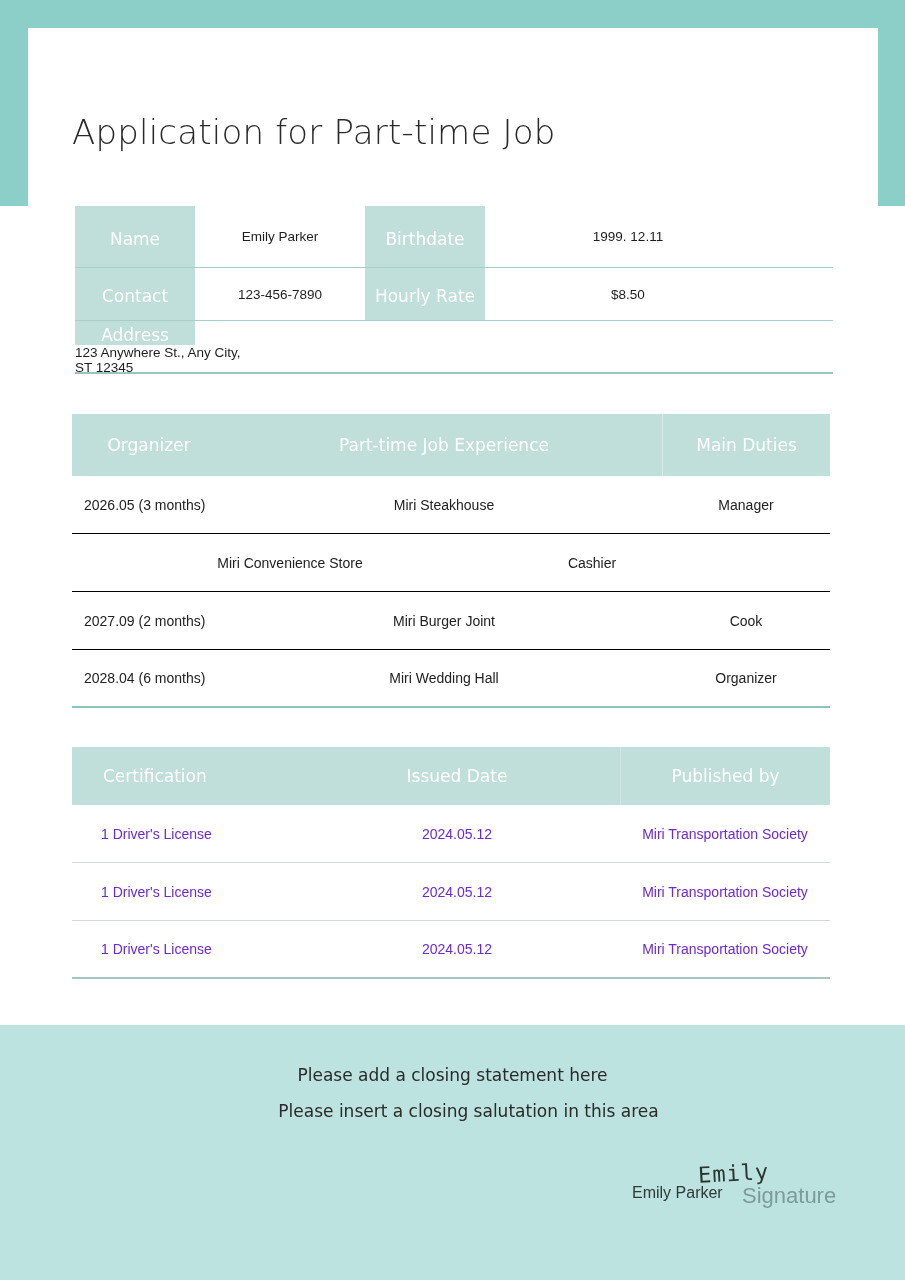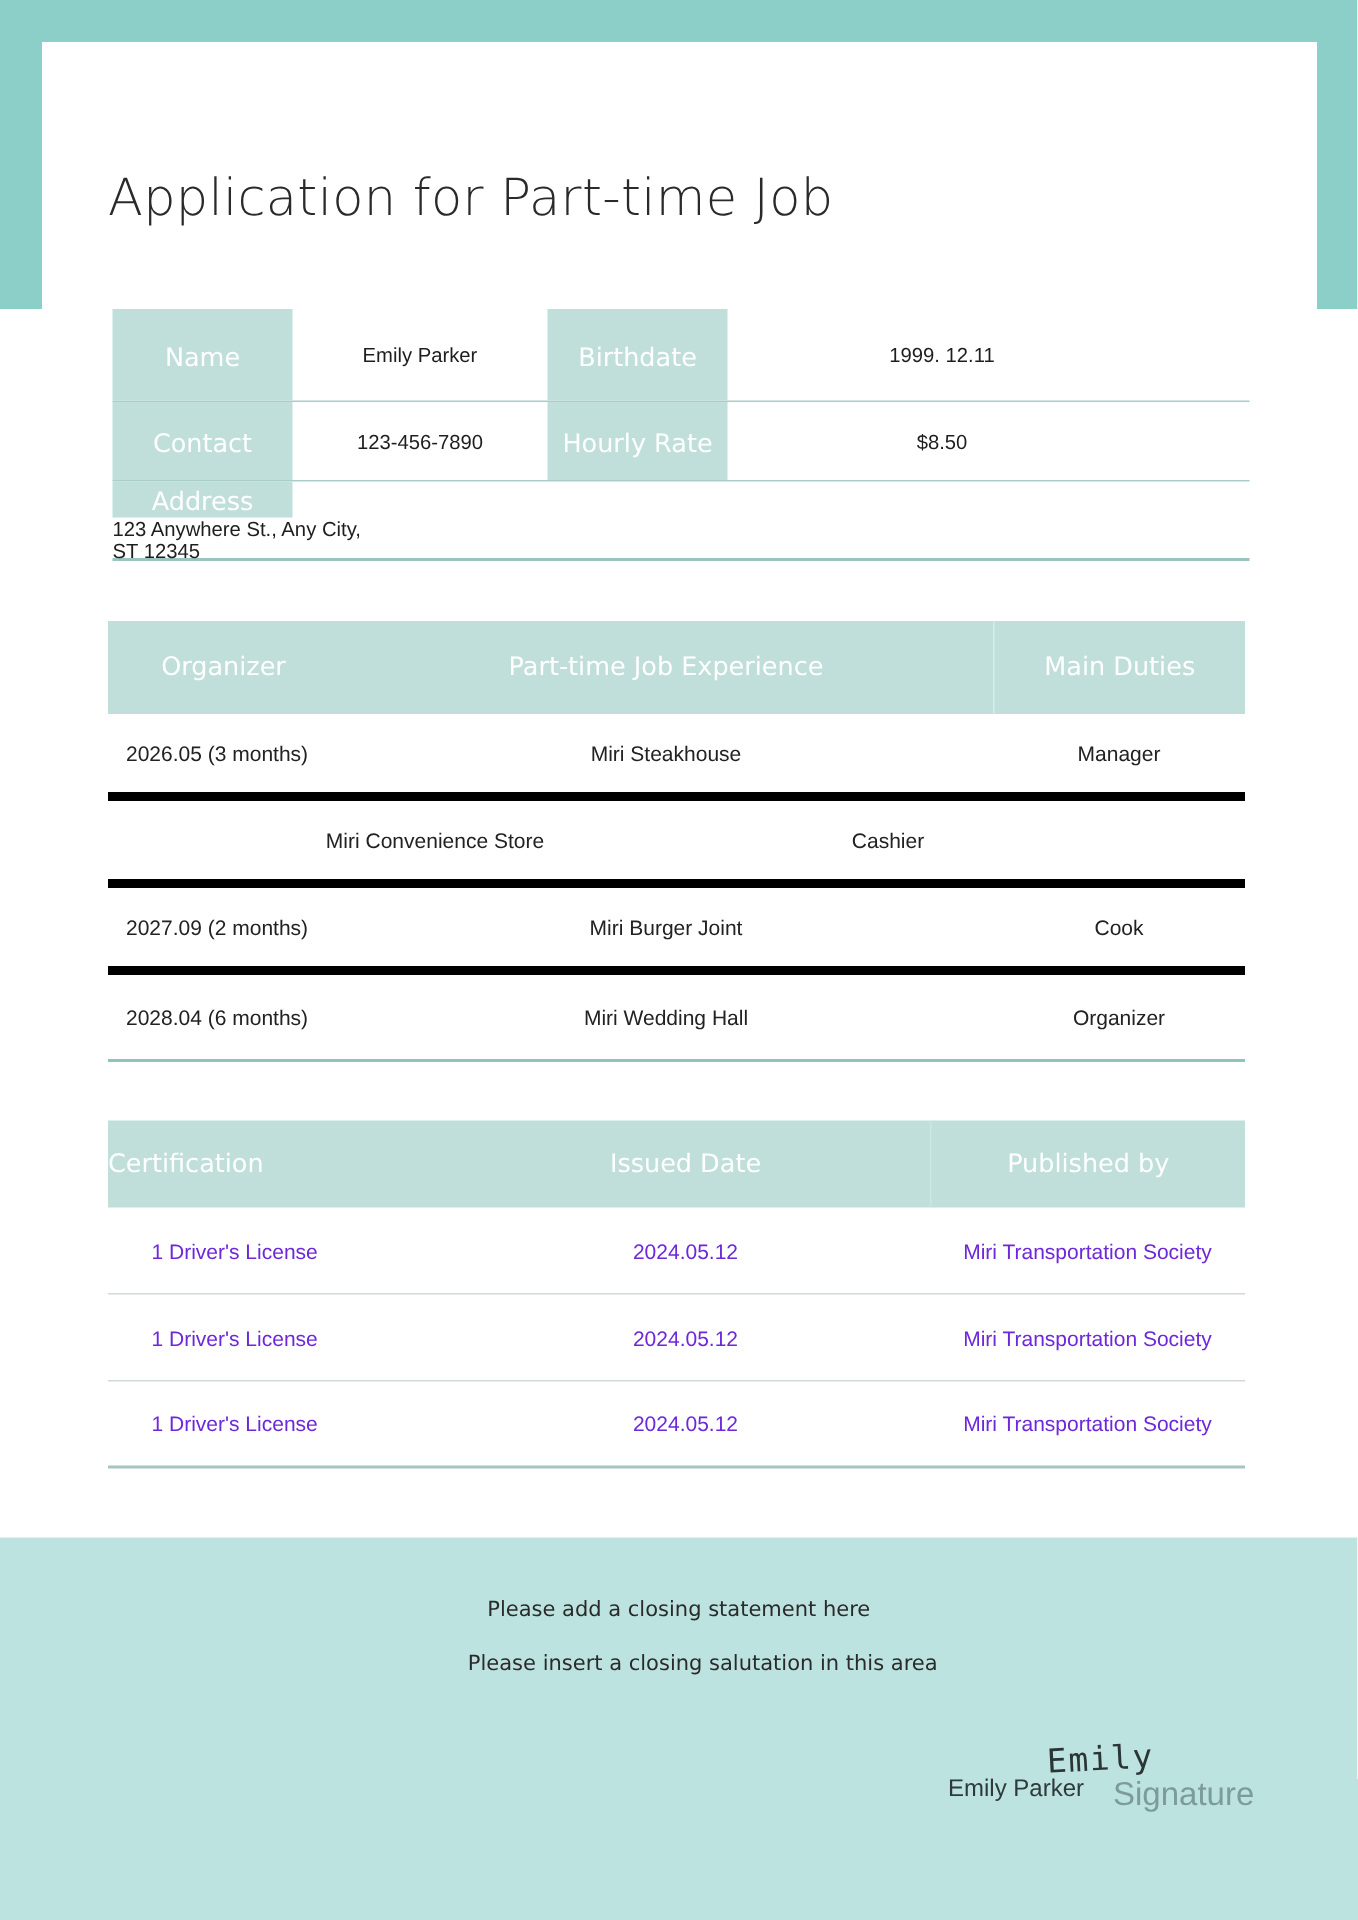--- a/index.html
+++ b/index.html
@@ -22,47 +22,47 @@
     .val.full { flex: 1; }
 
     
     .exp { position: absolute; left: 72px; top: 414px; width: 758px; }
     .exp-head { display: flex; height: 62px; background: #c0dfdb; }
     .exp-head div { color: #ffffff; font-size: 17px; display: flex; align-items: center; justify-content: center; }
     .c1 { width: 154px; }
     .c2 { width: 436px; }
     .c3 { width: 168px; }
     .exp-head .c3 { border-left: 1.5px solid #d6ebe8; }
-    .exp-row { display: flex; height: 58px; border-bottom: 6px solid #000000; }
+    .exp-row { display: flex; height: 58px; border-bottom: 1px solid #000000; }
     .exp-row:last-child { border-bottom: 2px solid #8fc4bb; }
     .exp-row div { display: flex; align-items: center; font-size: 14px; color: #222; font-family: "Liberation Sans", sans-serif; }
     .exp-row .c1 { padding-left: 12px; justify-content: flex-start; }
     .exp-row .c2, .exp-row .c3 { justify-content: center; }
     .exp-row .c3 { padding-left: 0; }
 
     
     .cert { position: absolute; left: 72px; top: 747px; width: 758px; }
     .cert-head { display: flex; height: 58px; background: #c0dfdb; }
     .cert-head div { color: #ffffff; font-size: 17px; display: flex; align-items: center; }
     .d1 { width: 258px; }
     .d2 { width: 290px; }
     .d3 { width: 210px; }
-    .cert-head .d1 { }
+    .cert-head .d1 { padding-left: 31px; }
     .cert-head .d2 { justify-content: center; margin-left: -36px; width: 326px; }
     .cert-head .d3 { justify-content: center; border-left: 1.5px solid #cde6e2; }
     .cert-row { display: flex; height: 58px; border-bottom: 1.5px solid #d4d8d8; }
     .cert-row:last-child { border-bottom: 2px solid #a8c4c0; }
     .cert-row div { display: flex; align-items: center; font-size: 14px; color: #6d28d9; font-family: "Liberation Sans", sans-serif; }
     .cert-row .d1 { padding-left: 29px; }
     .cert-row .d2 { justify-content: center; margin-left: -36px; width: 326px; }
     .cert-row .d3 { justify-content: center; }
 
     
     .footer { position: absolute; left: 0; top: 1025px; width: 905px; height: 255px; background: #bce3e0; }
-    .closing { position: absolute; left: 0; width: 905px; text-align: center; font-size: 14px; color: #2a2a2a; }
+    .closing { position: absolute; left: 0; width: 905px; text-align: center; font-size: 17px; color: #2a2a2a; }
     .closing.s1 { top: 40px; }
     .closing.s2 { top: 76px; padding-left: 32px; }
     .sig-name { position: absolute; left: 632px; top: 159px; font-size: 16px; color: #2e3a3a; font-family: "Liberation Sans", sans-serif; }
     .sig-label { position: absolute; left: 742px; top: 158px; font-size: 22px; color: #7d9c99; font-family: "Liberation Sans", sans-serif; }
     .sig-script { position: absolute; left: 698px; top: 136px; font-size: 22px; color: #2a3535; font-family: "DejaVu Sans Mono", monospace; transform: rotate(-3deg); letter-spacing: 1px; }
   </style>
 </head>
 <body>
 
 <div class="top-band"></div>

